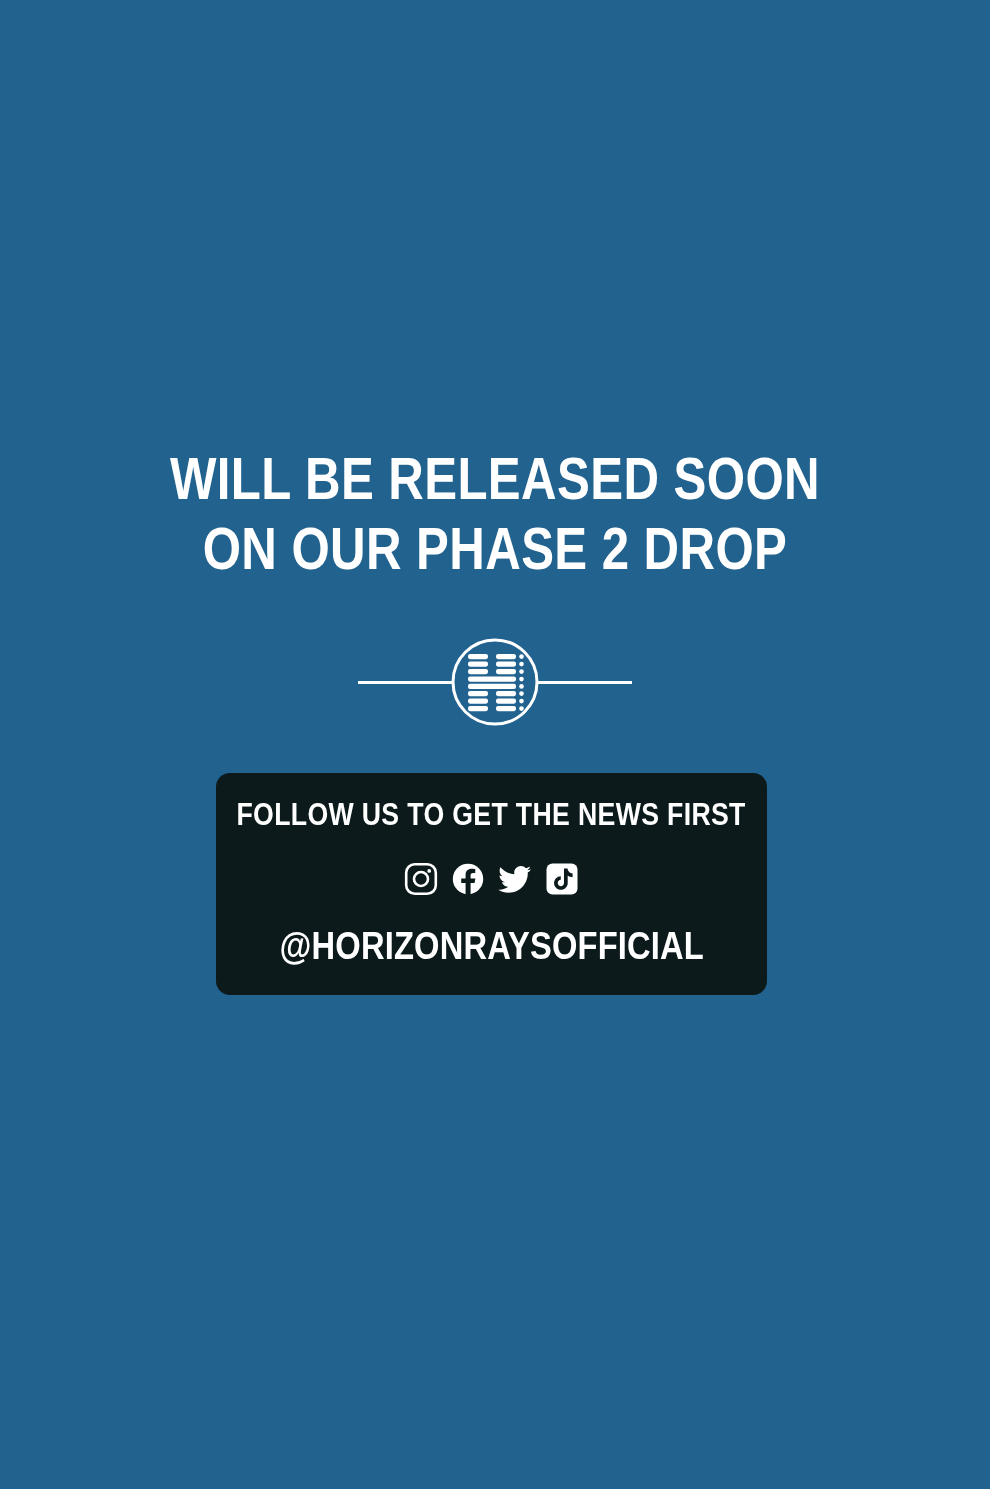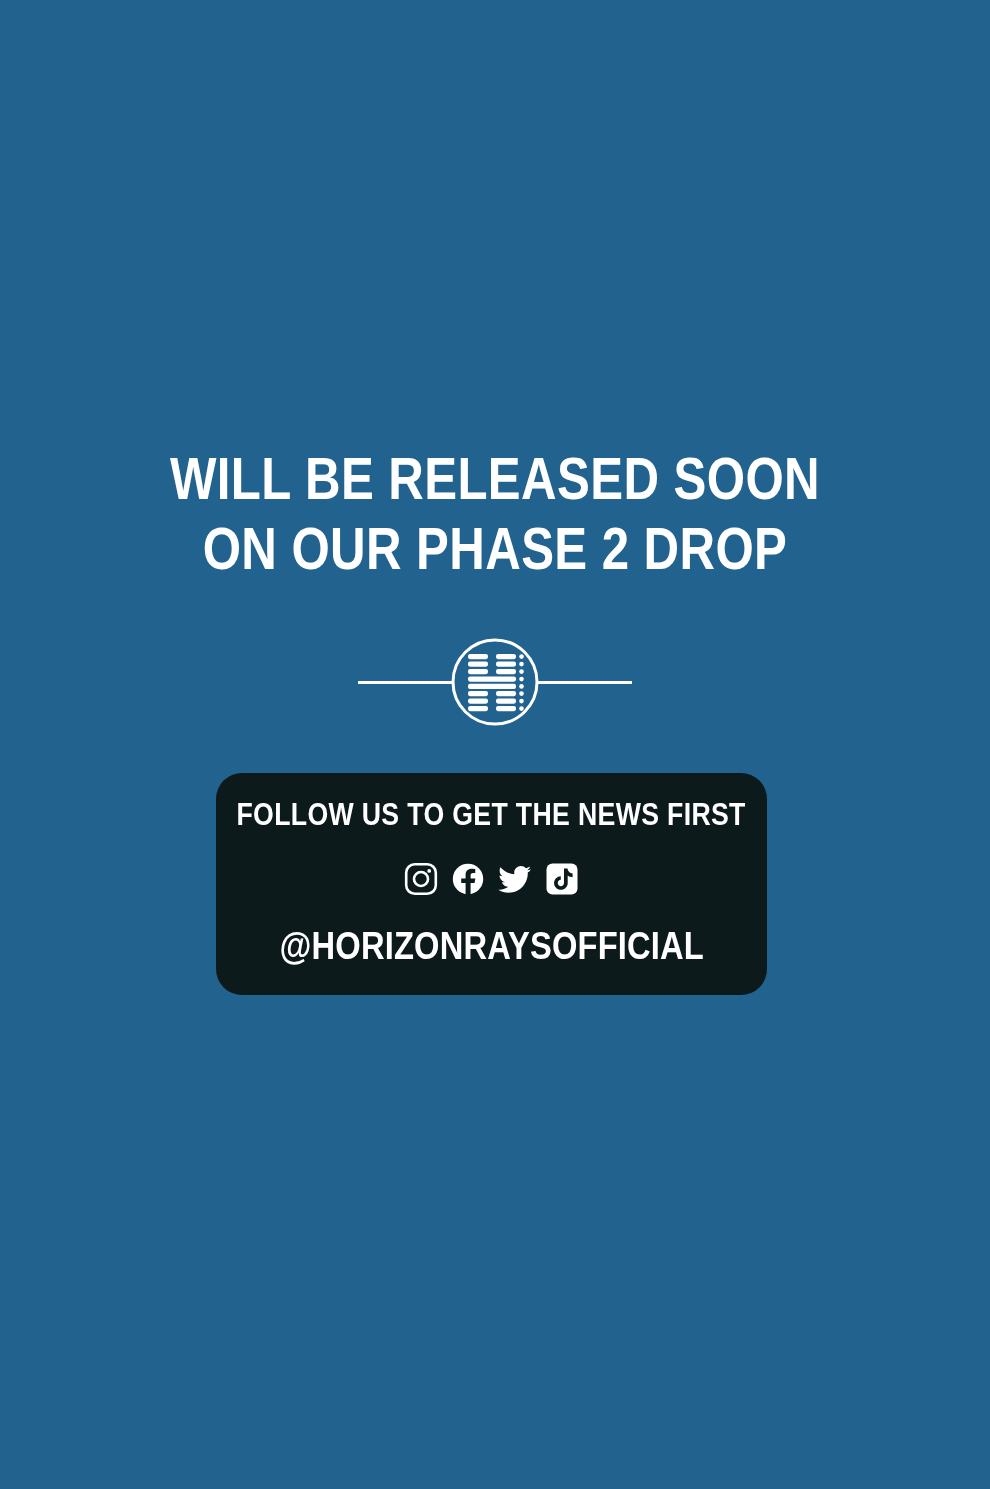--- a/index.html
+++ b/index.html
@@ -74,21 +74,21 @@
   .emblem svg { display: block; }
 
   
   .follow-card {
     position: absolute;
     left: 216px;
     top: 773px;
     width: 551px;
     height: 222px;
     background: #0d1a1c;
-    border-radius: 26px;
+    border-radius: 14px;
     box-sizing: border-box;
     display: flex;
     flex-direction: column;
     align-items: center;
     justify-content: flex-start;
     padding-top: 25px;
   }
   .follow-heading {
     font-family: "Liberation Sans Narrow", "Liberation Sans", sans-serif;
     font-weight: 700;

